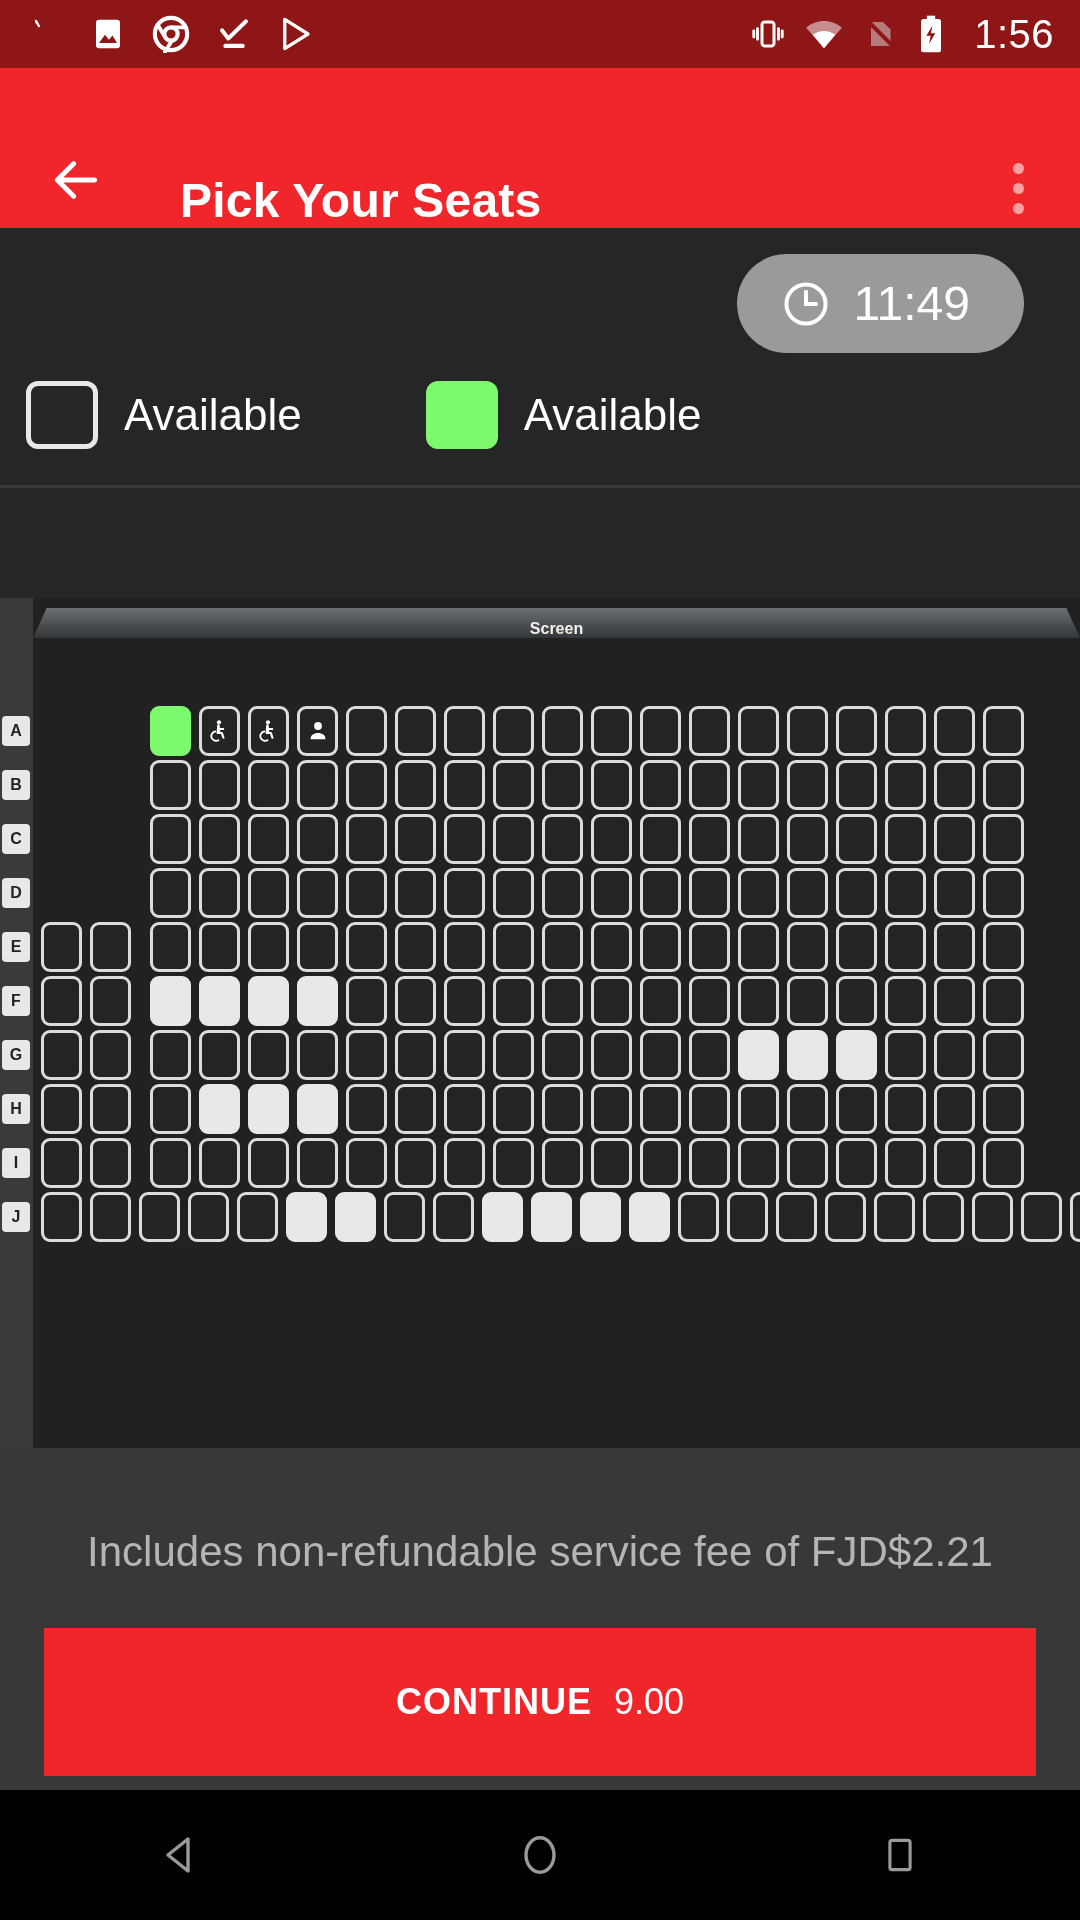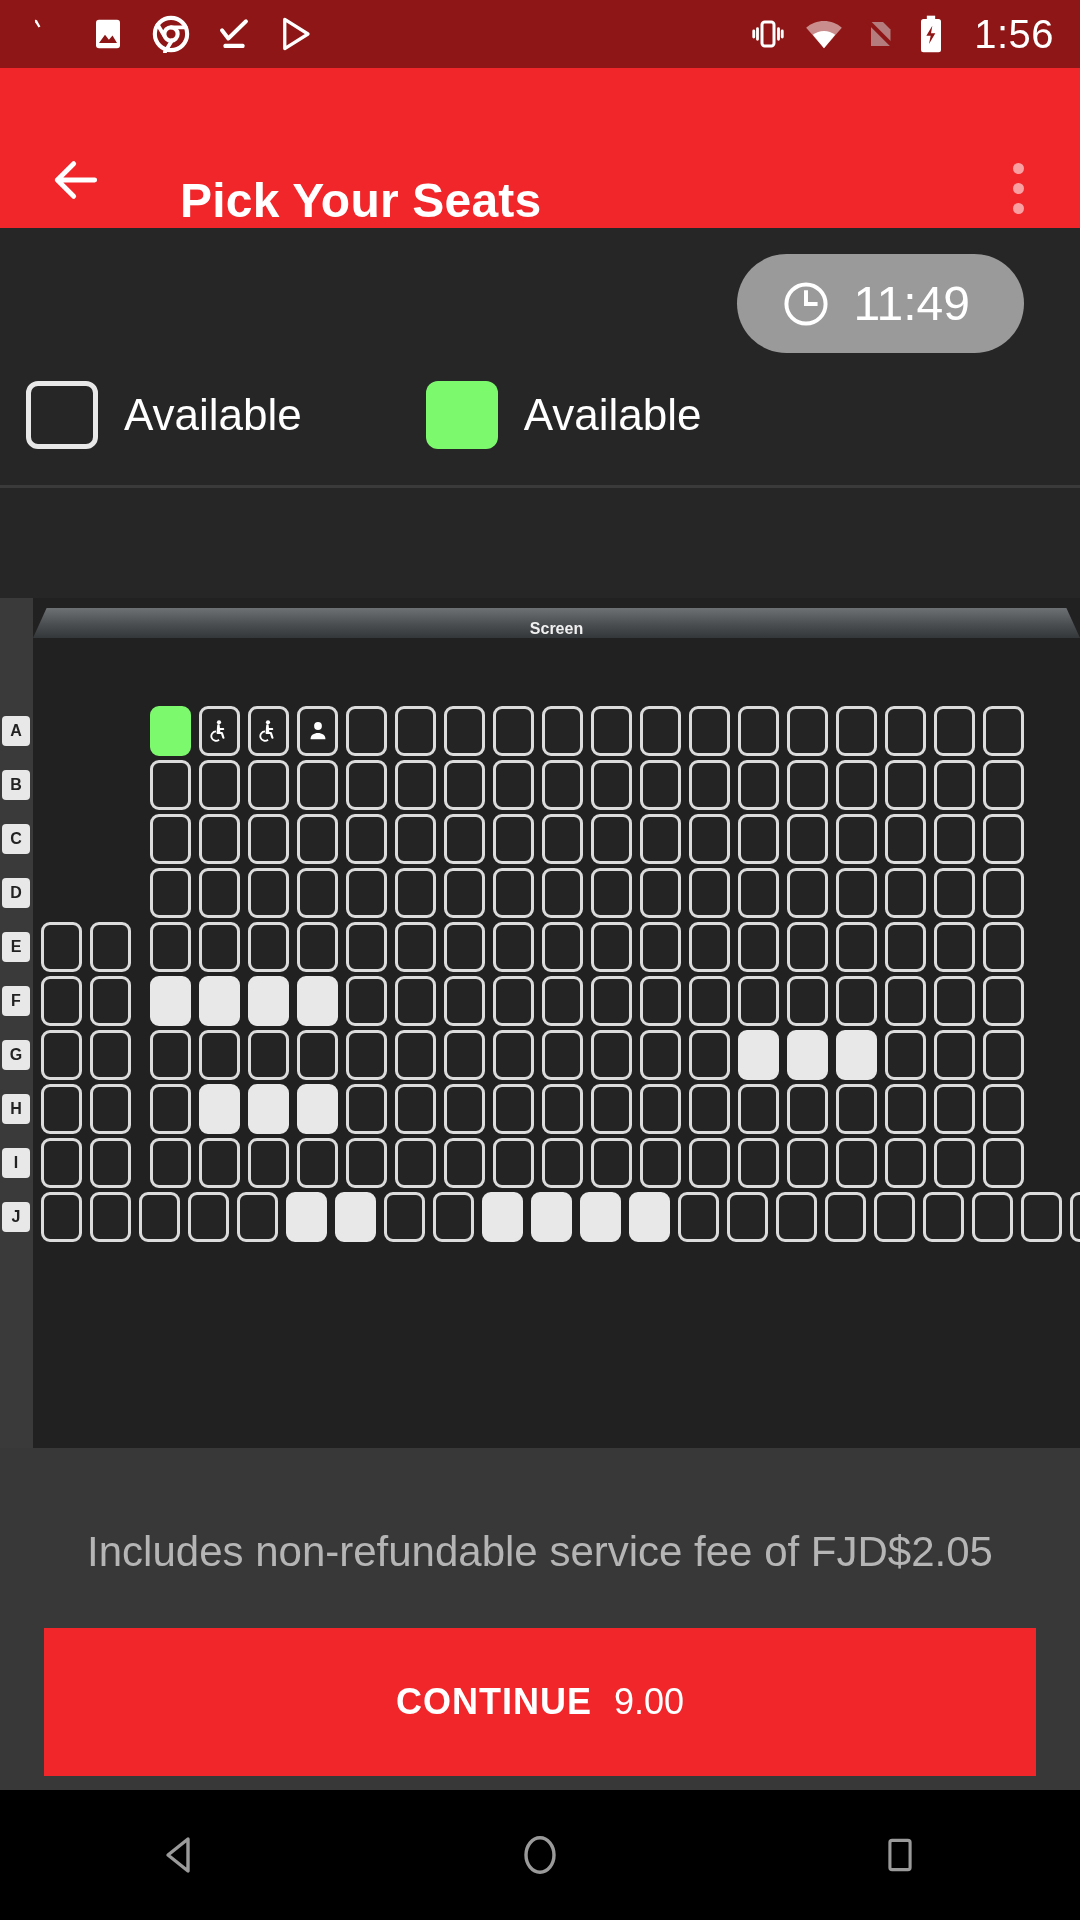--- a/index.html
+++ b/index.html
@@ -472,21 +472,21 @@
           <div class="seat"></div>
           <div class="seat"></div>
           <div class="seat"></div>
           <div class="seat"></div>
           <div class="seat"></div>
         </div>
       </div>
   </div>
 
   <div class="footer">
-    <div class="fee">Includes non-refundable service fee of FJD$2.05</div>
+    <div class="fee">Includes non-refundable service fee of FJD$2.21</div>
     <div class="cta-wrap">
       <button class="cta">
         <span class="cta-label">CONTINUE</span>
         <span class="cta-price">9.00</span>
       </button>
     </div>
   </div>
 
   <div class="navbar">
     <div class="nav-btn">

